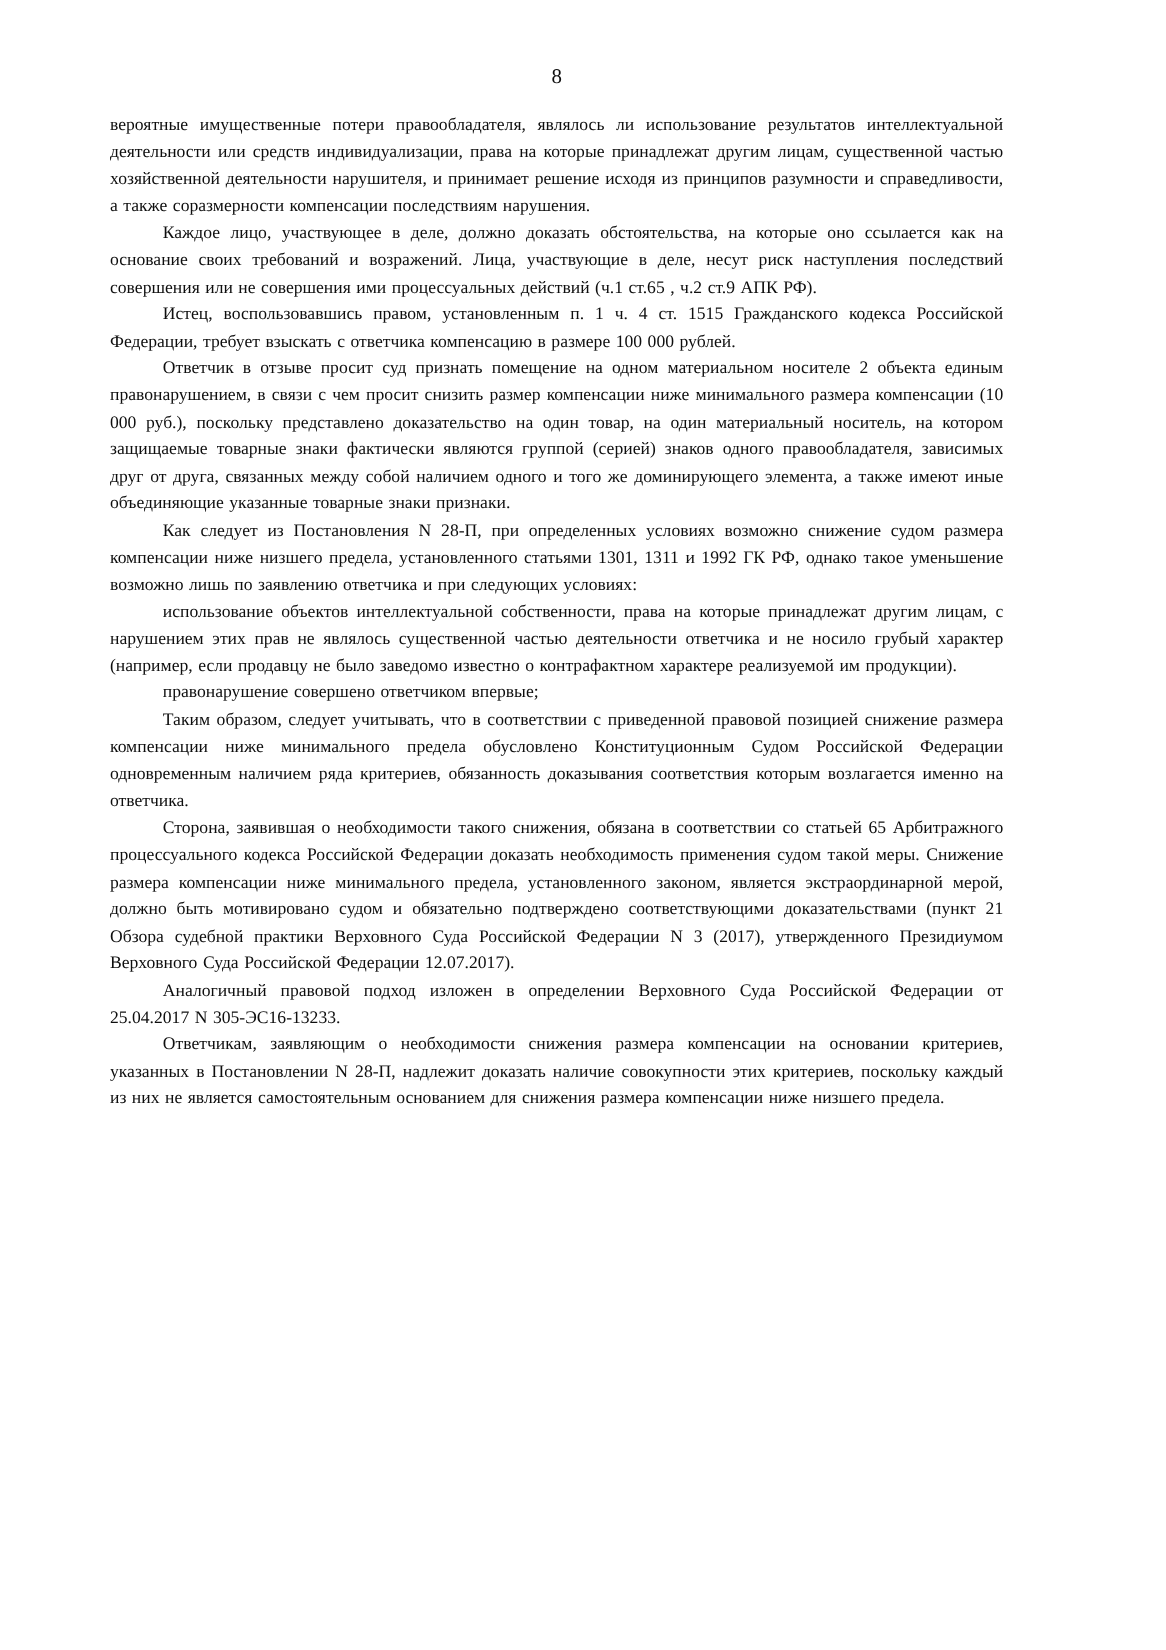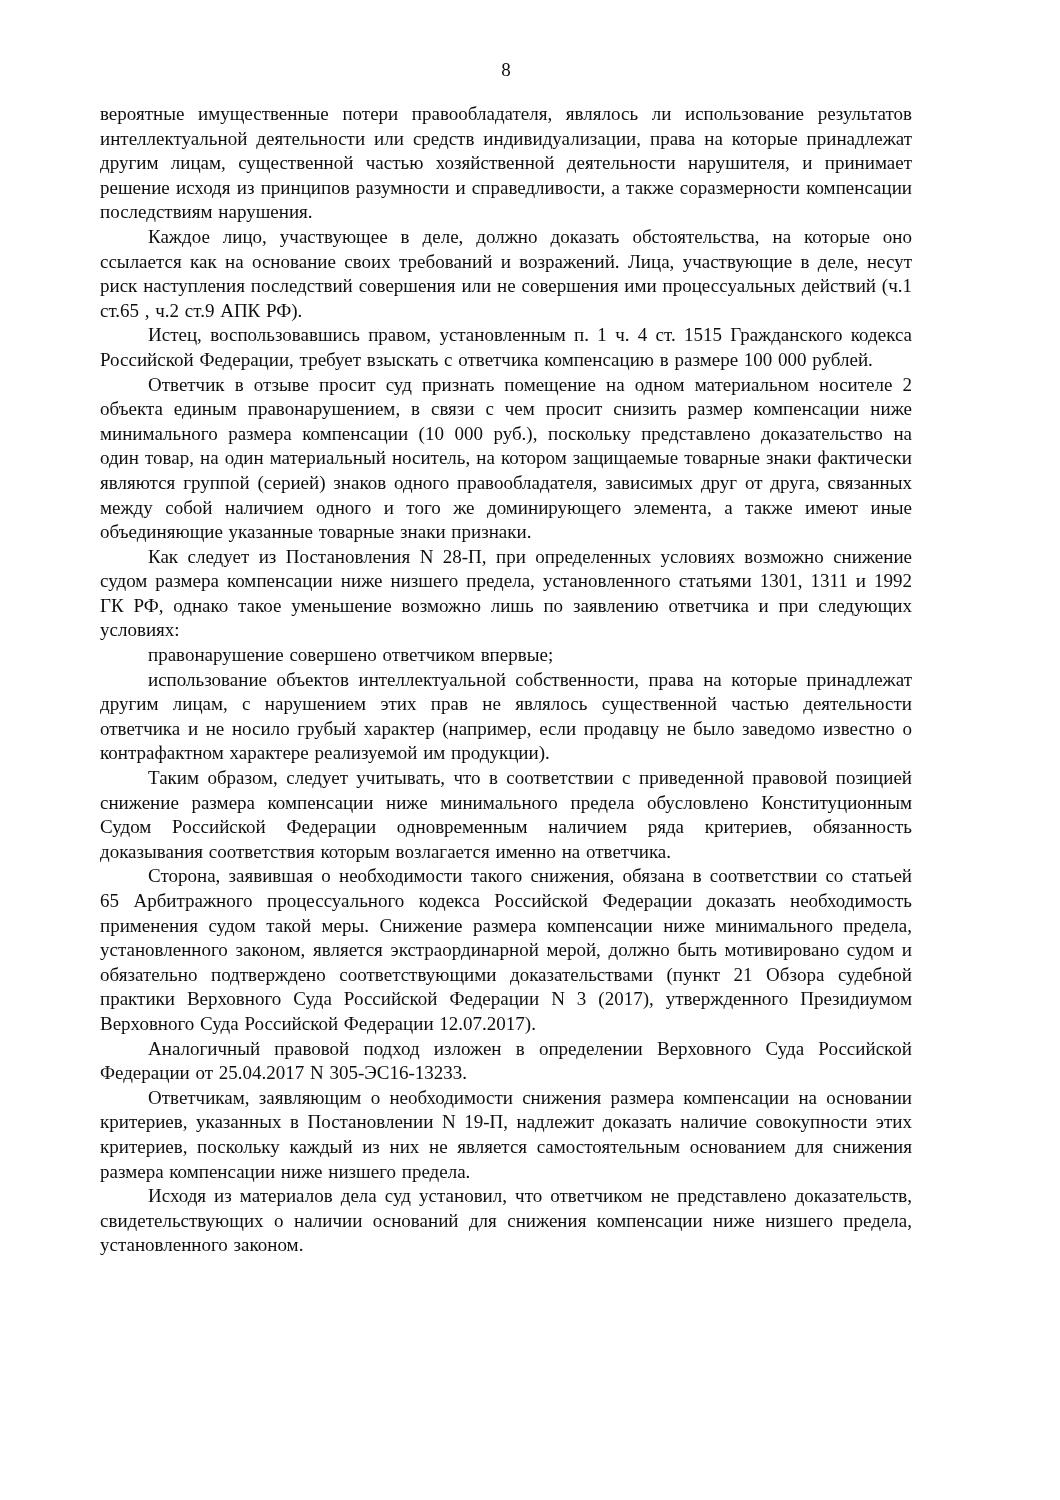--- a/index.html
+++ b/index.html
@@ -24,21 +24,21 @@
   }
   .page-number {
     text-align: center;
     font-size: 19px;
     line-height: 24px;
     margin-bottom: 20px;
   }
   .doc-body p {
     margin: 0;
     padding: 0;
-    font-size: 19px;
+    font-size: 16px;
     line-height: 24.6px;
     text-align: justify;
     text-indent: 48px;
     word-spacing: 1px;
   }
   .doc-body p.no-indent {
     text-indent: 0;
   }
 </style>
 </head>
@@ -47,22 +47,21 @@
 <div class="page">
 
   <div class="page-number">8</div>
 
   <div class="doc-body">
     <p class="no-indent">вероятные имущественные потери правообладателя, являлось ли использование результатов интеллектуальной деятельности или средств индивидуализации, права на которые принадлежат другим лицам, существенной частью хозяйственной деятельности нарушителя, и принимает решение исходя из принципов разумности и справедливости, а также соразмерности компенсации последствиям нарушения.</p>
     <p>Каждое лицо, участвующее в деле, должно доказать обстоятельства, на которые оно ссылается как на основание своих требований и возражений. Лица, участвующие в деле, несут риск наступления последствий совершения или не совершения ими процессуальных действий (ч.1 ст.65 , ч.2 ст.9 АПК РФ).</p>
     <p>Истец, воспользовавшись правом, установленным п. 1 ч. 4 ст. 1515 Гражданского кодекса Российской Федерации, требует взыскать с ответчика компенсацию в размере 100 000 рублей.</p>
     <p>Ответчик в отзыве просит суд признать помещение на одном материальном носителе 2 объекта единым правонарушением, в связи с чем просит снизить размер компенсации ниже минимального размера компенсации (10 000 руб.), поскольку представлено доказательство на один товар, на один материальный носитель, на котором защищаемые товарные знаки фактически являются группой (серией) знаков одного правообладателя, зависимых друг от друга, связанных между собой наличием одного и того же доминирующего элемента, а также имеют иные объединяющие указанные товарные знаки признаки.</p>
     <p>Как следует из Постановления N 28-П, при определенных условиях возможно снижение судом размера компенсации ниже низшего предела, установленного статьями 1301, 1311 и 1992 ГК РФ, однако такое уменьшение возможно лишь по заявлению ответчика и при следующих условиях:</p>
+    <p>использование объектов интеллектуальной собственности, права на которые принадлежат другим лицам, с нарушением этих прав не являлось существенной частью деятельности ответчика и не носило грубый характер (например, если продавцу не было заведомо известно о контрафактном характере реализуемой им продукции).</p>
     <p>правонарушение совершено ответчиком впервые;</p>
-    <p>использование объектов интеллектуальной собственности, права на которые принадлежат другим лицам, с нарушением этих прав не являлось существенной частью деятельности ответчика и не носило грубый характер (например, если продавцу не было заведомо известно о контрафактном характере реализуемой им продукции).</p>
     <p>Таким образом, следует учитывать, что в соответствии с приведенной правовой позицией снижение размера компенсации ниже минимального предела обусловлено Конституционным Судом Российской Федерации одновременным наличием ряда критериев, обязанность доказывания соответствия которым возлагается именно на ответчика.</p>
     <p>Сторона, заявившая о необходимости такого снижения, обязана в соответствии со статьей 65 Арбитражного процессуального кодекса Российской Федерации доказать необходимость применения судом такой меры. Снижение размера компенсации ниже минимального предела, установленного законом, является экстраординарной мерой, должно быть мотивировано судом и обязательно подтверждено соответствующими доказательствами (пункт 21 Обзора судебной практики Верховного Суда Российской Федерации N 3 (2017), утвержденного Президиумом Верховного Суда Российской Федерации 12.07.2017).</p>
     <p>Аналогичный правовой подход изложен в определении Верховного Суда Российской Федерации от 25.04.2017 N 305-ЭС16-13233.</p>
-    <p>Ответчикам, заявляющим о необходимости снижения размера компенсации на основании критериев, указанных в Постановлении N 19-П, надлежит доказать наличие совокупности этих критериев, поскольку каждый из них не является самостоятельным основанием для снижения размера компенсации ниже низшего предела.</p>
-    <p>Исходя из материалов дела суд  установил, что ответчиком не представлено доказательств, свидетельствующих о наличии оснований для снижения компенсации ниже низшего предела, установленного законом.</p>
+    <p>Ответчикам, заявляющим о необходимости снижения размера компенсации на основании критериев, указанных в Постановлении N 28-П, надлежит доказать наличие совокупности этих критериев, поскольку каждый из них не является самостоятельным основанием для снижения размера компенсации ниже низшего предела.</p>
   </div>
 
 </div>
 
 </body></html>

